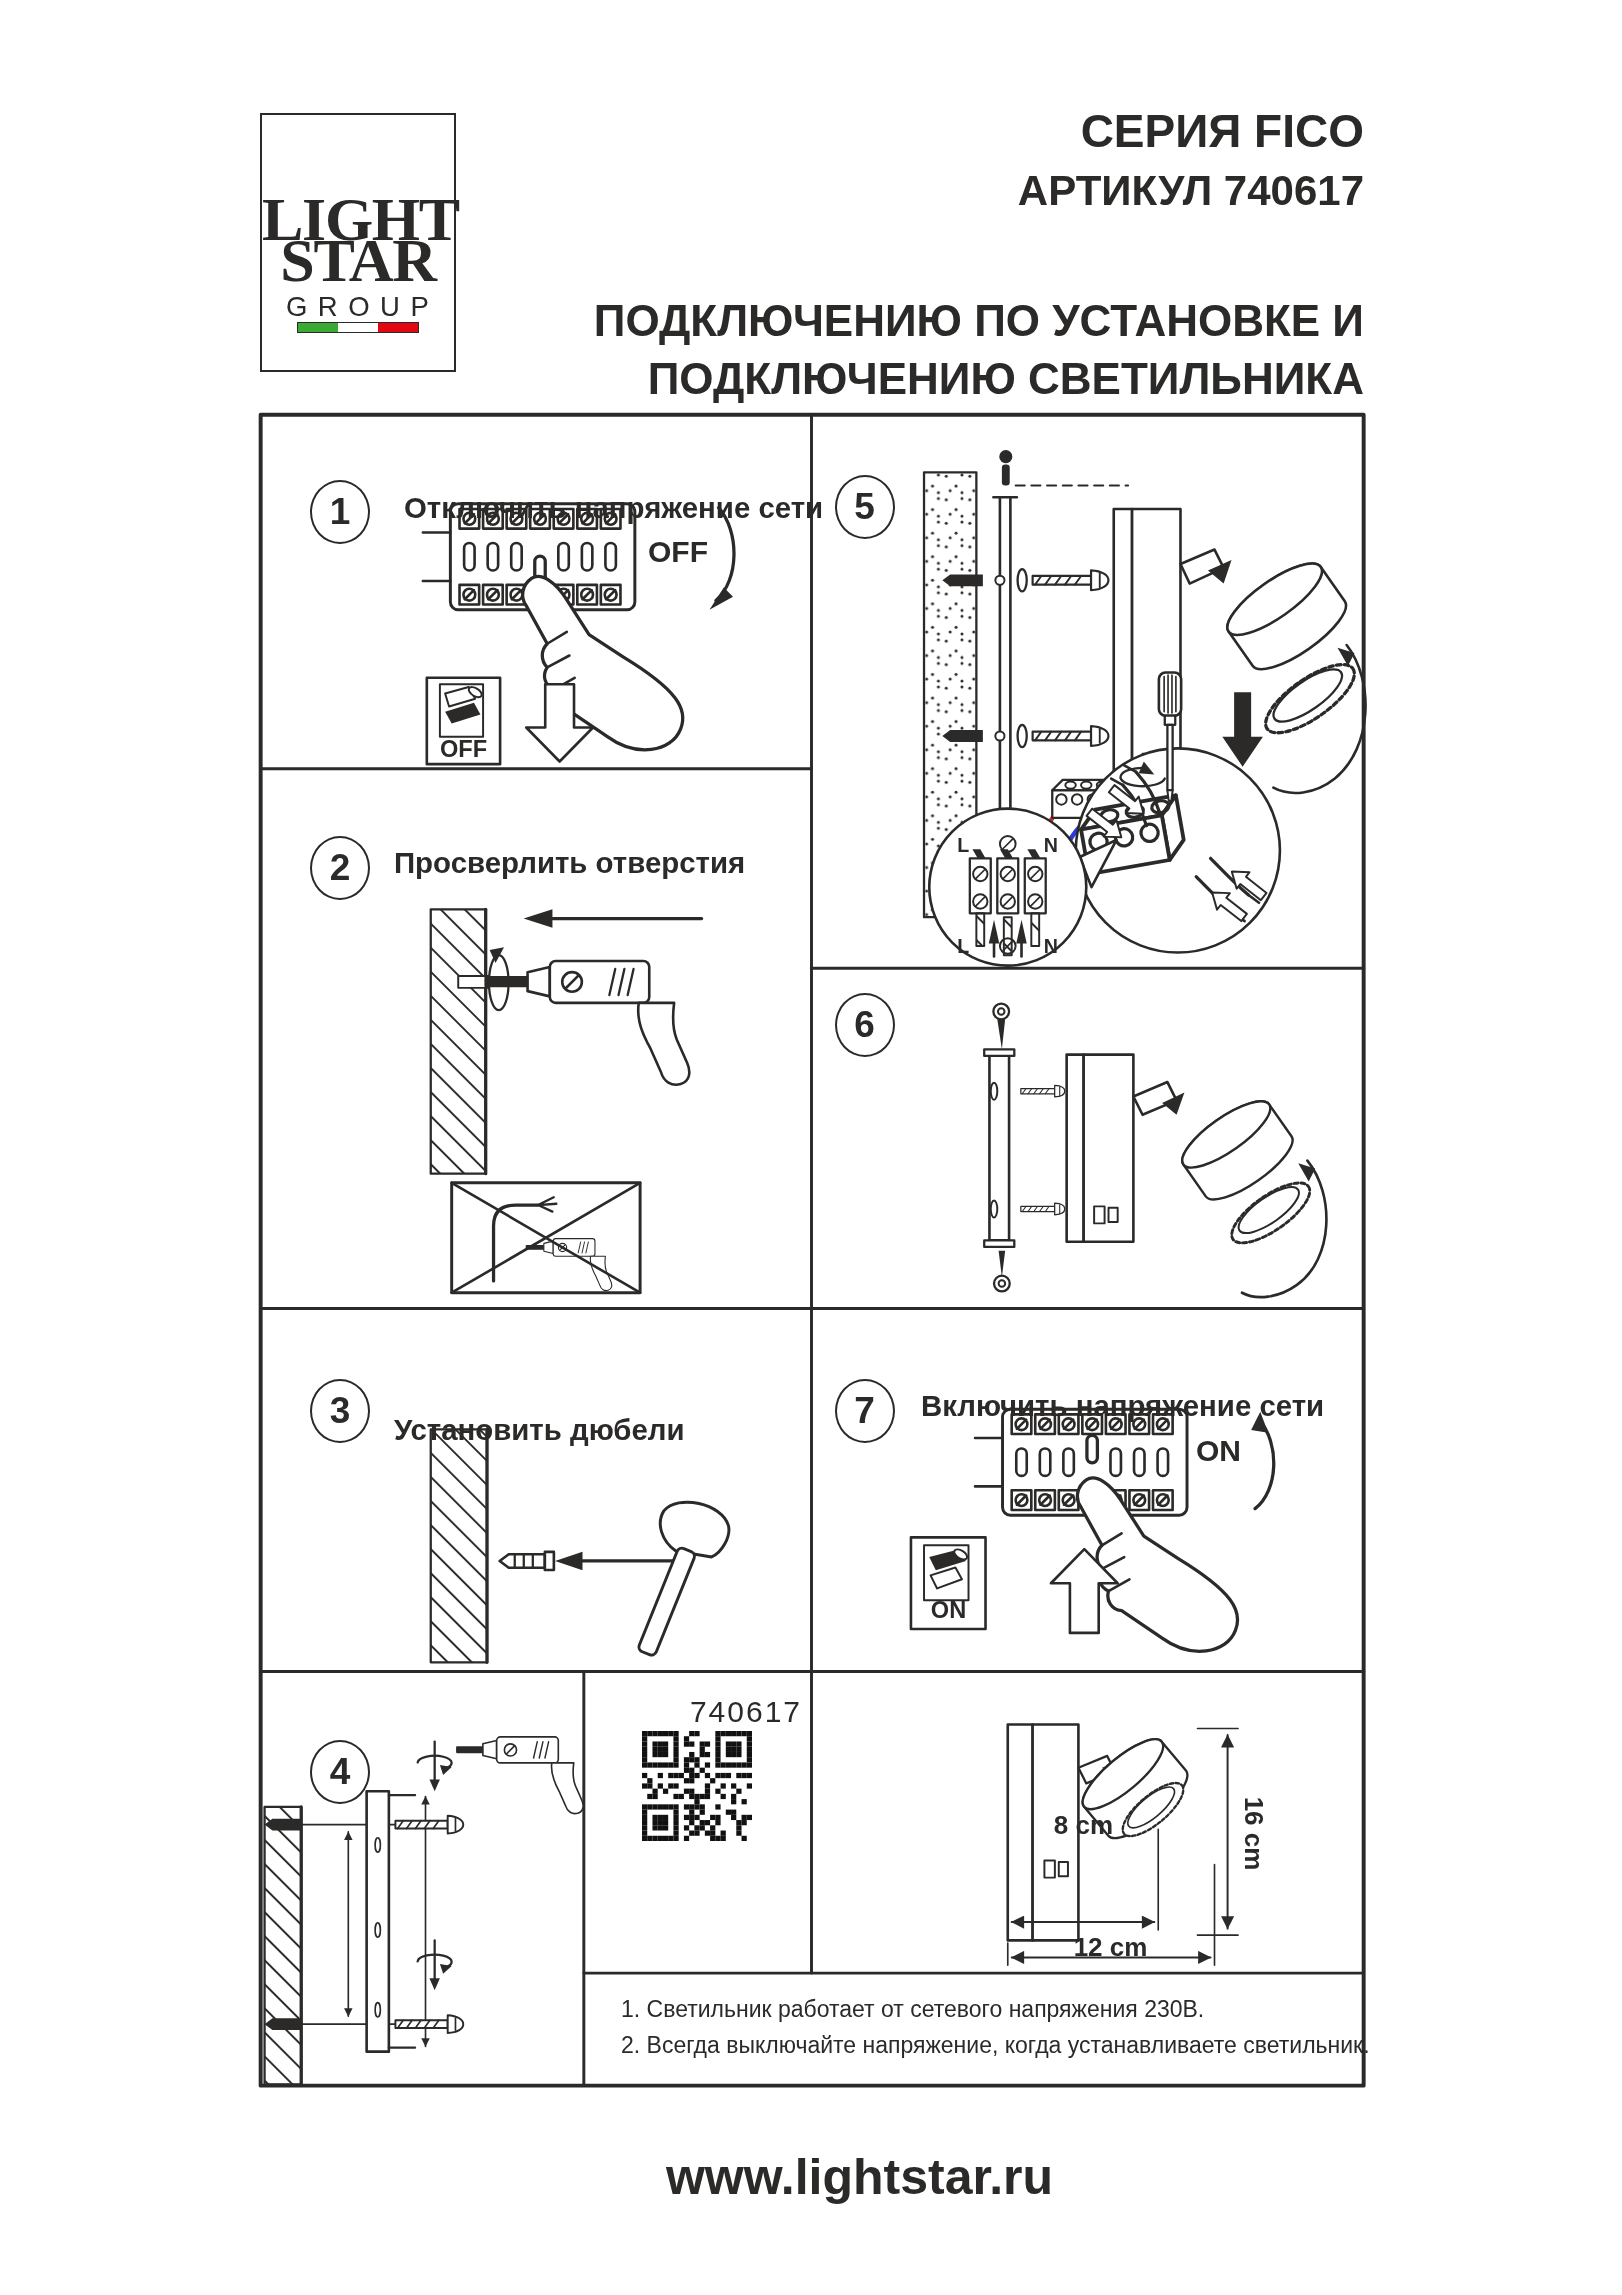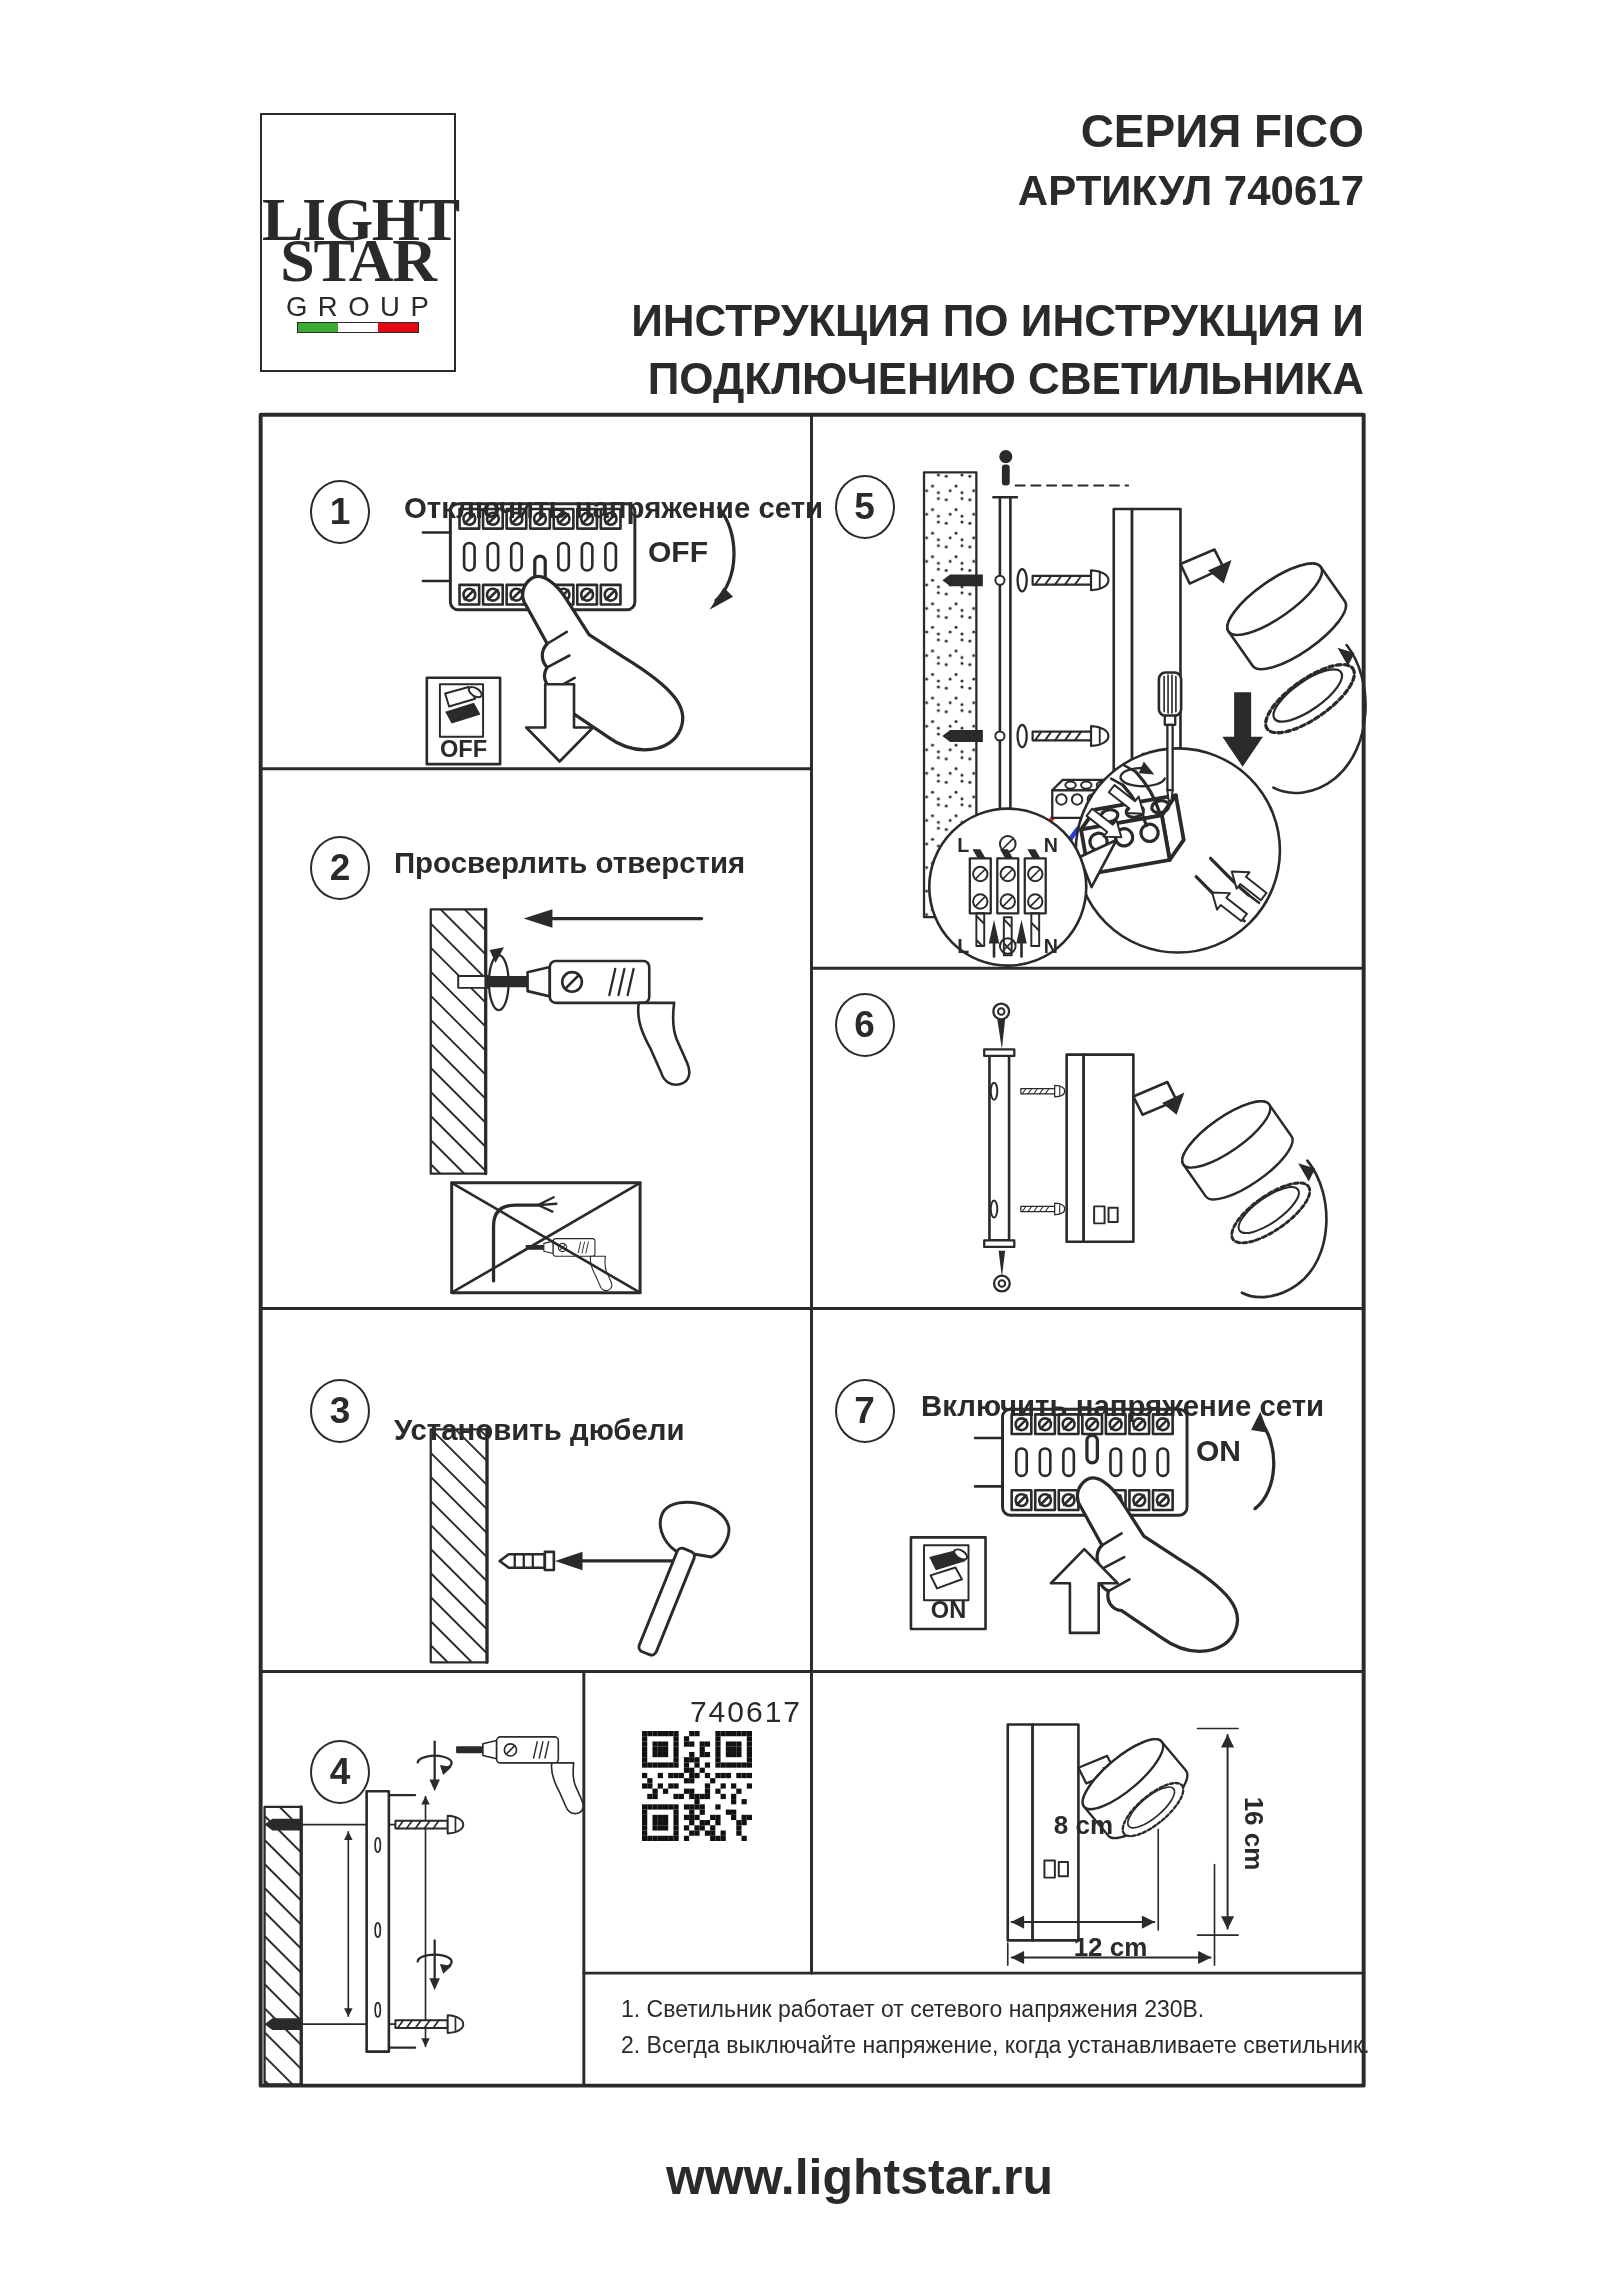--- a/index.html
+++ b/index.html
@@ -384,21 +384,21 @@
     <div class="abs logo-group" style="top:178px;">GROUP</div>
     <div id="flag" class="abs" style="left:35px;top:207px;width:122px;height:10.5px;">
       <div style="background:#3aaa35"></div>
       <div style="background:#ffffff"></div>
       <div style="background:#e30613"></div>
     </div>
   </div>
 
   <div class="abs hdr rt nw" style="right:259px;top:107px;font-size:46px;">СЕРИЯ FICO</div>
   <div class="abs hdr rt nw" style="right:259px;top:169px;font-size:42px;">АРТИКУЛ 740617</div>
-  <div class="abs hdr rt nw" style="right:259px;top:298px;font-size:44px;">ИНСТРУКЦИЯ ПО ИНСТРУКЦИЯ И</div>
+  <div class="abs hdr rt nw" style="right:259px;top:298px;font-size:44px;">ПОДКЛЮЧЕНИЮ ПО УСТАНОВКЕ И</div>
   <div class="abs hdr rt nw" style="right:259px;top:356px;font-size:44px;">ПОДКЛЮЧЕНИЮ СВЕТИЛЬНИКА</div>
 
   <div class="cell" style="left:260px;top:415px;width:551px;height:354px;">
     <div class="abs circ" style="left:50px;top:65px;">
       <span>1</span>
       </div>
     <div class="abs steplabel" style="left:144px;top:76px;">Отключить напряжение сети</div>
   </div>
   <div class="cell" style="left:260px;top:769px;width:551px;height:540px;">
     <div class="abs circ" style="left:50px;top:67px;">

